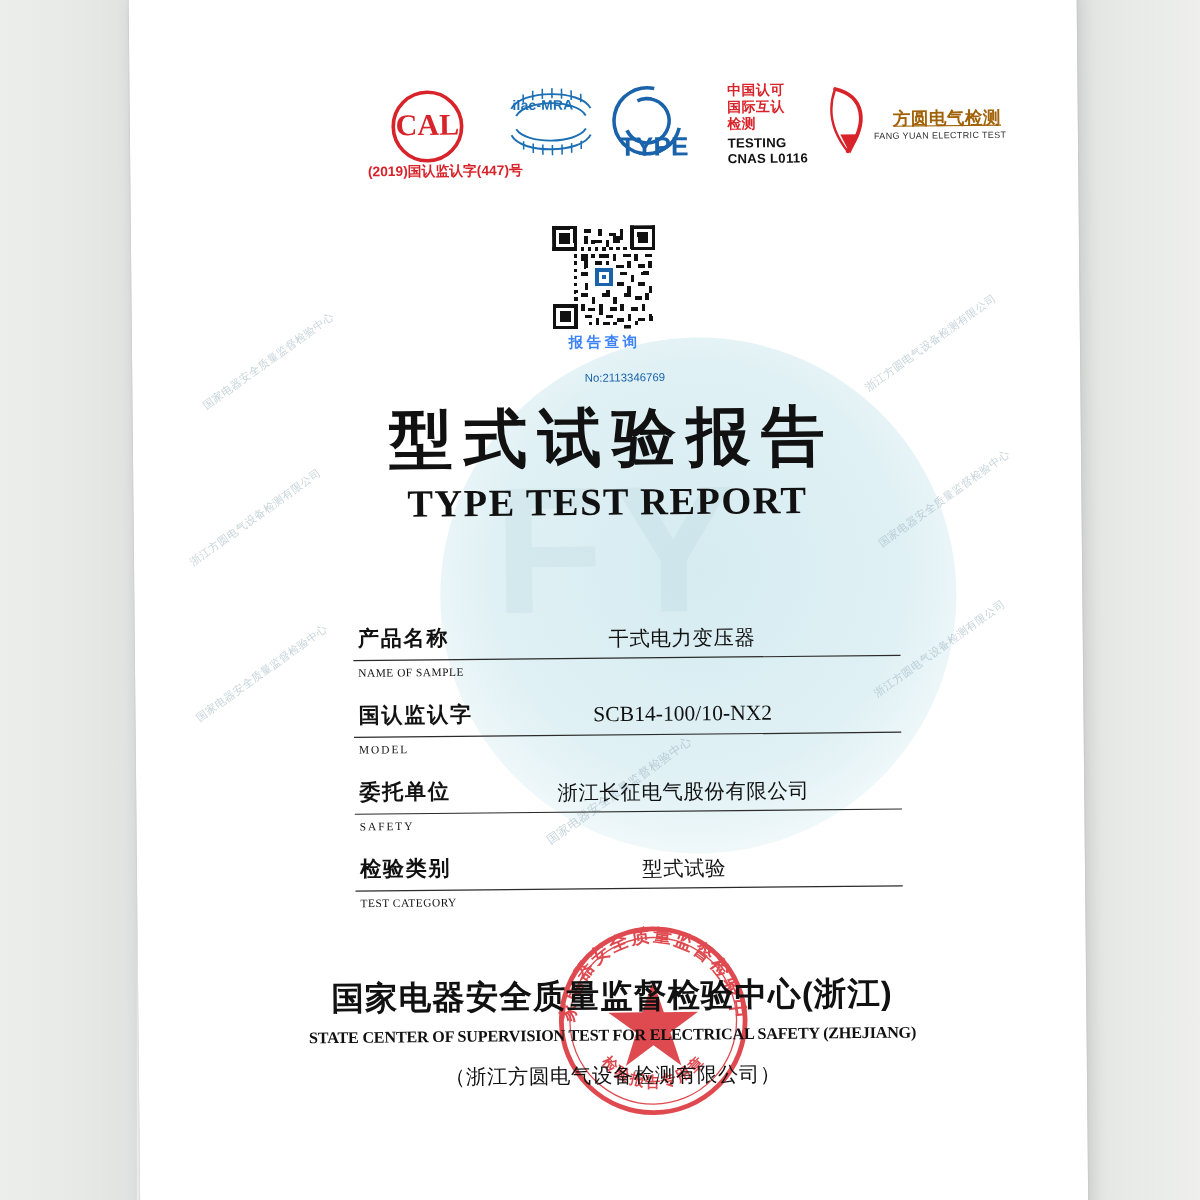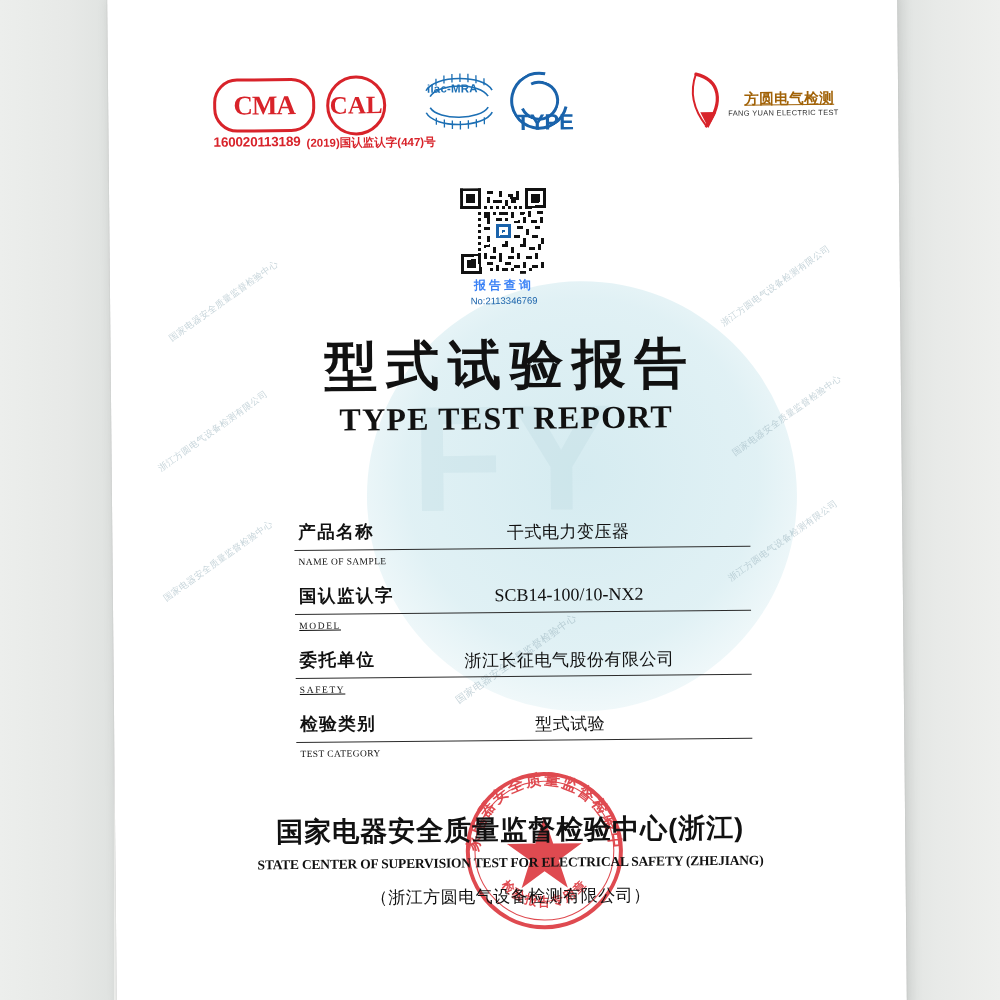--- a/index.html
+++ b/index.html
@@ -240,21 +240,22 @@
     font-size: 12px;
     font-weight: bold;
     color: #3b82f6;
     letter-spacing: 3px;
     margin-top: 3px;
   }
   .qr-caption-no {
     font-family: "Liberation Sans", sans-serif;
     font-size: 9.5px;
     color: #1a63ab;
-    margin-top: 1px;
+    margin-top: 16px;
+    text-align: right;
   }
 
   
   .title-cn {
     position: absolute;
     left: 0; top: 338px;
     width: 790px;
     text-align: center;
     font-family: "Liberation Sans", sans-serif;
     font-size: 53px;
@@ -301,21 +302,21 @@
     line-height: 21px;
   }
   .field-label .en {
     font-family: "Liberation Serif", serif;
     font-size: 9.5px;
     color: #111111;
     display: block;
     letter-spacing: 0.4px;
     margin-top: 14px;
   }
-  .field-label .en.sp { letter-spacing: 1.6px; text-decoration: underline; }
+  .field-label .en.sp { letter-spacing: 1.6px; }
   .field-value {
     position: absolute;
     left: 110px;
     right: 0;
     top: 1px;
     text-align: center;
     font-family: "Liberation Serif", serif;
     font-size: 18px;
     color: #111111;
   }
@@ -405,26 +406,20 @@
       <div class="watermark-text wm1">国家电器安全质量监督检验中心</div>
       <div class="watermark-text wm2">浙江方圆电气设备检测有限公司</div>
       <div class="watermark-text wm3">国家电器安全质量监督检验中心</div>
       <div class="watermark-text wm4">浙江方圆电气设备检测有限公司</div>
       <div class="watermark-text wm5">国家电器安全质量监督检验中心</div>
       <div class="watermark-text wm6">浙江方圆电气设备检测有限公司</div>
       <div class="watermark-text wm7">国家电器安全质量监督检验中心</div>
 
       <div class="logo-row">
 
-        <div class="cma-block">
-          <div class="cma-badge">
-            <span>CMA</span>
-          </div>
-          <div class="cma-number">160020113189</div>
-        </div>
 
         <div class="cal-block">
           <div class="cal-badge">
             <span>CAL</span>
           </div>
           <div class="cal-number">(2019)国认监认字(447)号</div>
         </div>
 
         <div class="ilac-block">
           <div class="ilac-badge">
@@ -457,20 +452,31 @@
         </div>
 
         <div class="cnas-block">
           <div class="cnas-badge">
             <div class="cnas-ring"></div>
             <div class="cnas-ring2"></div>
             <div class="cnas-word">TYPE</div>
           </div>
         </div>
 
+        <div class="acc-block">
+          <div class="acc-cn">
+            <div>中国认可</div>
+            <div>国际互认</div>
+            <div>检测</div>
+          </div>
+          <div class="acc-en">
+            <div>TESTING</div>
+            <div>CNAS L0116</div>
+          </div>
+        </div>
 
         <div class="fy-block">
           <svg class="fy-mark" width="42" height="66" viewBox="0 0 42 66" aria-hidden="true">
             <path d="M10 6 C 34 12, 38 34, 20 58" fill="none" stroke="#d8232a" stroke-width="3.2" stroke-linecap="round"></path>
             <path d="M10 6 C 4 22, 6 40, 20 58" fill="none" stroke="#d8232a" stroke-width="2" stroke-linecap="round"></path>
             <polygon points="14,44 30,44 22,60" fill="#d8232a"></polygon>
           </svg>
           <div class="fy-cn">方圆电气检测</div>
           <div class="fy-en">FANG YUAN ELECTRIC TEST</div>
         </div>

